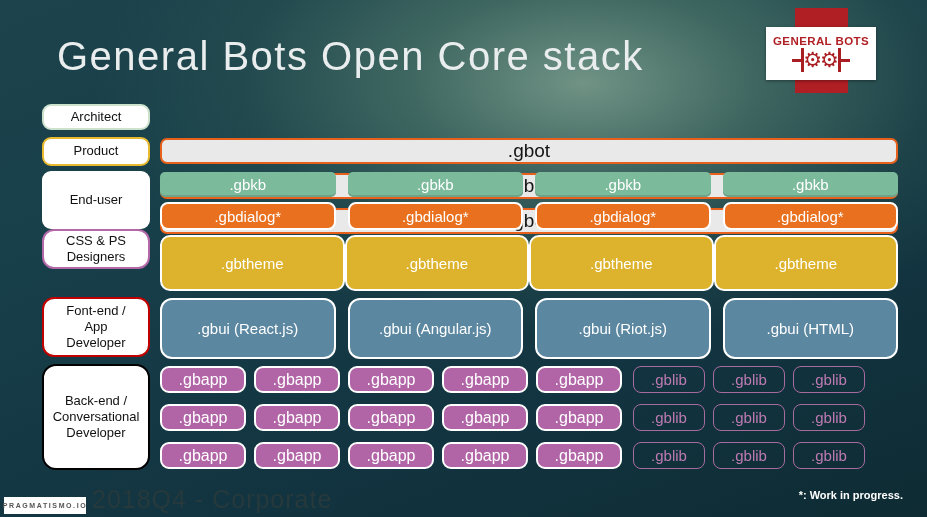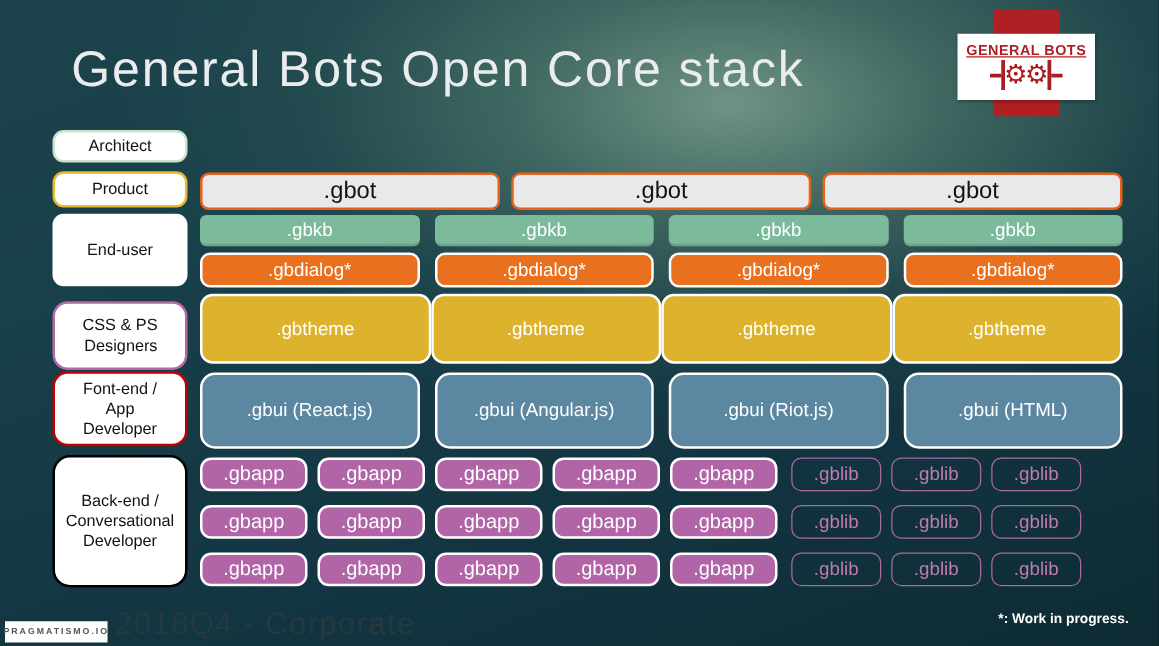--- a/index.html
+++ b/index.html
@@ -17,49 +17,49 @@
     position:absolute; left:57px; top:34px; margin:0;
     font-size:40px; font-weight:400; letter-spacing:1.5px; color:#E9EDED;
   }
   
   .ribbon { position:absolute; left:795px; top:8px; width:53px; height:85px; background:#B01F24; }
   .logo-card {
     position:absolute; left:766px; top:27px; width:110px; height:53px; background:#fff;
     display:flex; flex-direction:column; align-items:center; justify-content:center;
     box-shadow:0 1px 3px rgba(0,0,0,0.4);
   }
-  .logo-name { color:#B01F24; font-weight:bold; font-size:11.5px; letter-spacing:0.4px;text-decoration:underline; }
+  .logo-name { color:#B01F24; font-weight:bold; font-size:11.5px; letter-spacing:0.4px; }
   .logo-gears { display:flex; align-items:center; margin-top:1px; }
   .gear { font-size:21px; line-height:22px; color:#A91E22; margin:0 -1px; }
   .vbar { width:3px; height:24px; background:#A91E22; }
   .hline { width:9px; height:3px; background:#A91E22; }
   
   .role {
     position:absolute; left:42px; width:108px; background:#fff; color:#111;
     display:flex; align-items:center; justify-content:center; text-align:center;
     font-size:13px; line-height:1.25; border-radius:9px; box-sizing:border-box; padding:2px 22px;
   }
   .role-architect { top:104px; height:26px; border:2px solid #CDE2CD; }
   .role-product   { top:137px; height:29px; border:2px solid #E6B92F; }
   .role-enduser   { top:171px; height:58px; border:2px solid #FFFFFF; }
-  .role-cssps     { top:241px; height:55px; border:2px solid #B468A8; border-radius:12px;text-align:right; }
+  .role-cssps     { top:229px; height:40px; border:2px solid #B468A8; border-radius:12px; }
   .role-frontend  { top:297px; height:60px; border:2px solid #C00000; border-radius:12px; }
   .role-backend   { top:364px; height:106px; border:2px solid #000000; border-radius:14px; }
   
   .row { position:absolute; left:160px; width:738px; display:flex; box-sizing:border-box; }
   .box {
     display:flex; align-items:center; justify-content:center;
     box-sizing:border-box; color:#fff; white-space:nowrap;
   }
   .gbai-bar {
     position:absolute; left:160px; top:103px; width:738px; height:28px;
     background:#000; border:2px solid #fff; border-radius:6px; color:#fff;
     display:flex; align-items:center; justify-content:center; font-size:15px; box-sizing:border-box;
   }
-  .row-gbot { top:138px; height:30px; gap:9px; }
+  .row-gbot { top:138px; height:30px; gap:9px;flex-direction:column; }
   .gbot { flex:1; background:#E9E9E9; border:2px solid #E8611C; border-radius:7px; color:#141414; font-size:19px; }
   .row-gbkb { top:172px; height:25px; gap:12px; }
   .gbkb { flex:1; background:#7CBA9C; border-radius:5px; font-size:15px; box-shadow:inset 0 -2px 0 rgba(0,0,0,0.12); }
   .row-gbdialog { top:202px; height:28px; gap:12px; }
   .gbdialog { flex:1; background:#E8701E; border:2px solid #fff; border-radius:8px; font-size:15px; }
   .row-gbtheme { top:235px; height:56px; }
   .gbtheme { flex:1; background:#DDB32E; border:2px solid #fff; border-radius:10px; font-size:15px; }
   .row-gbui { top:298px; height:61px; gap:12px; }
   .gbui { flex:1; background:#5B87A0; border:2px solid #fff; border-radius:12px; font-size:15px; }
   .row-app { height:27px; gap:8px; }

